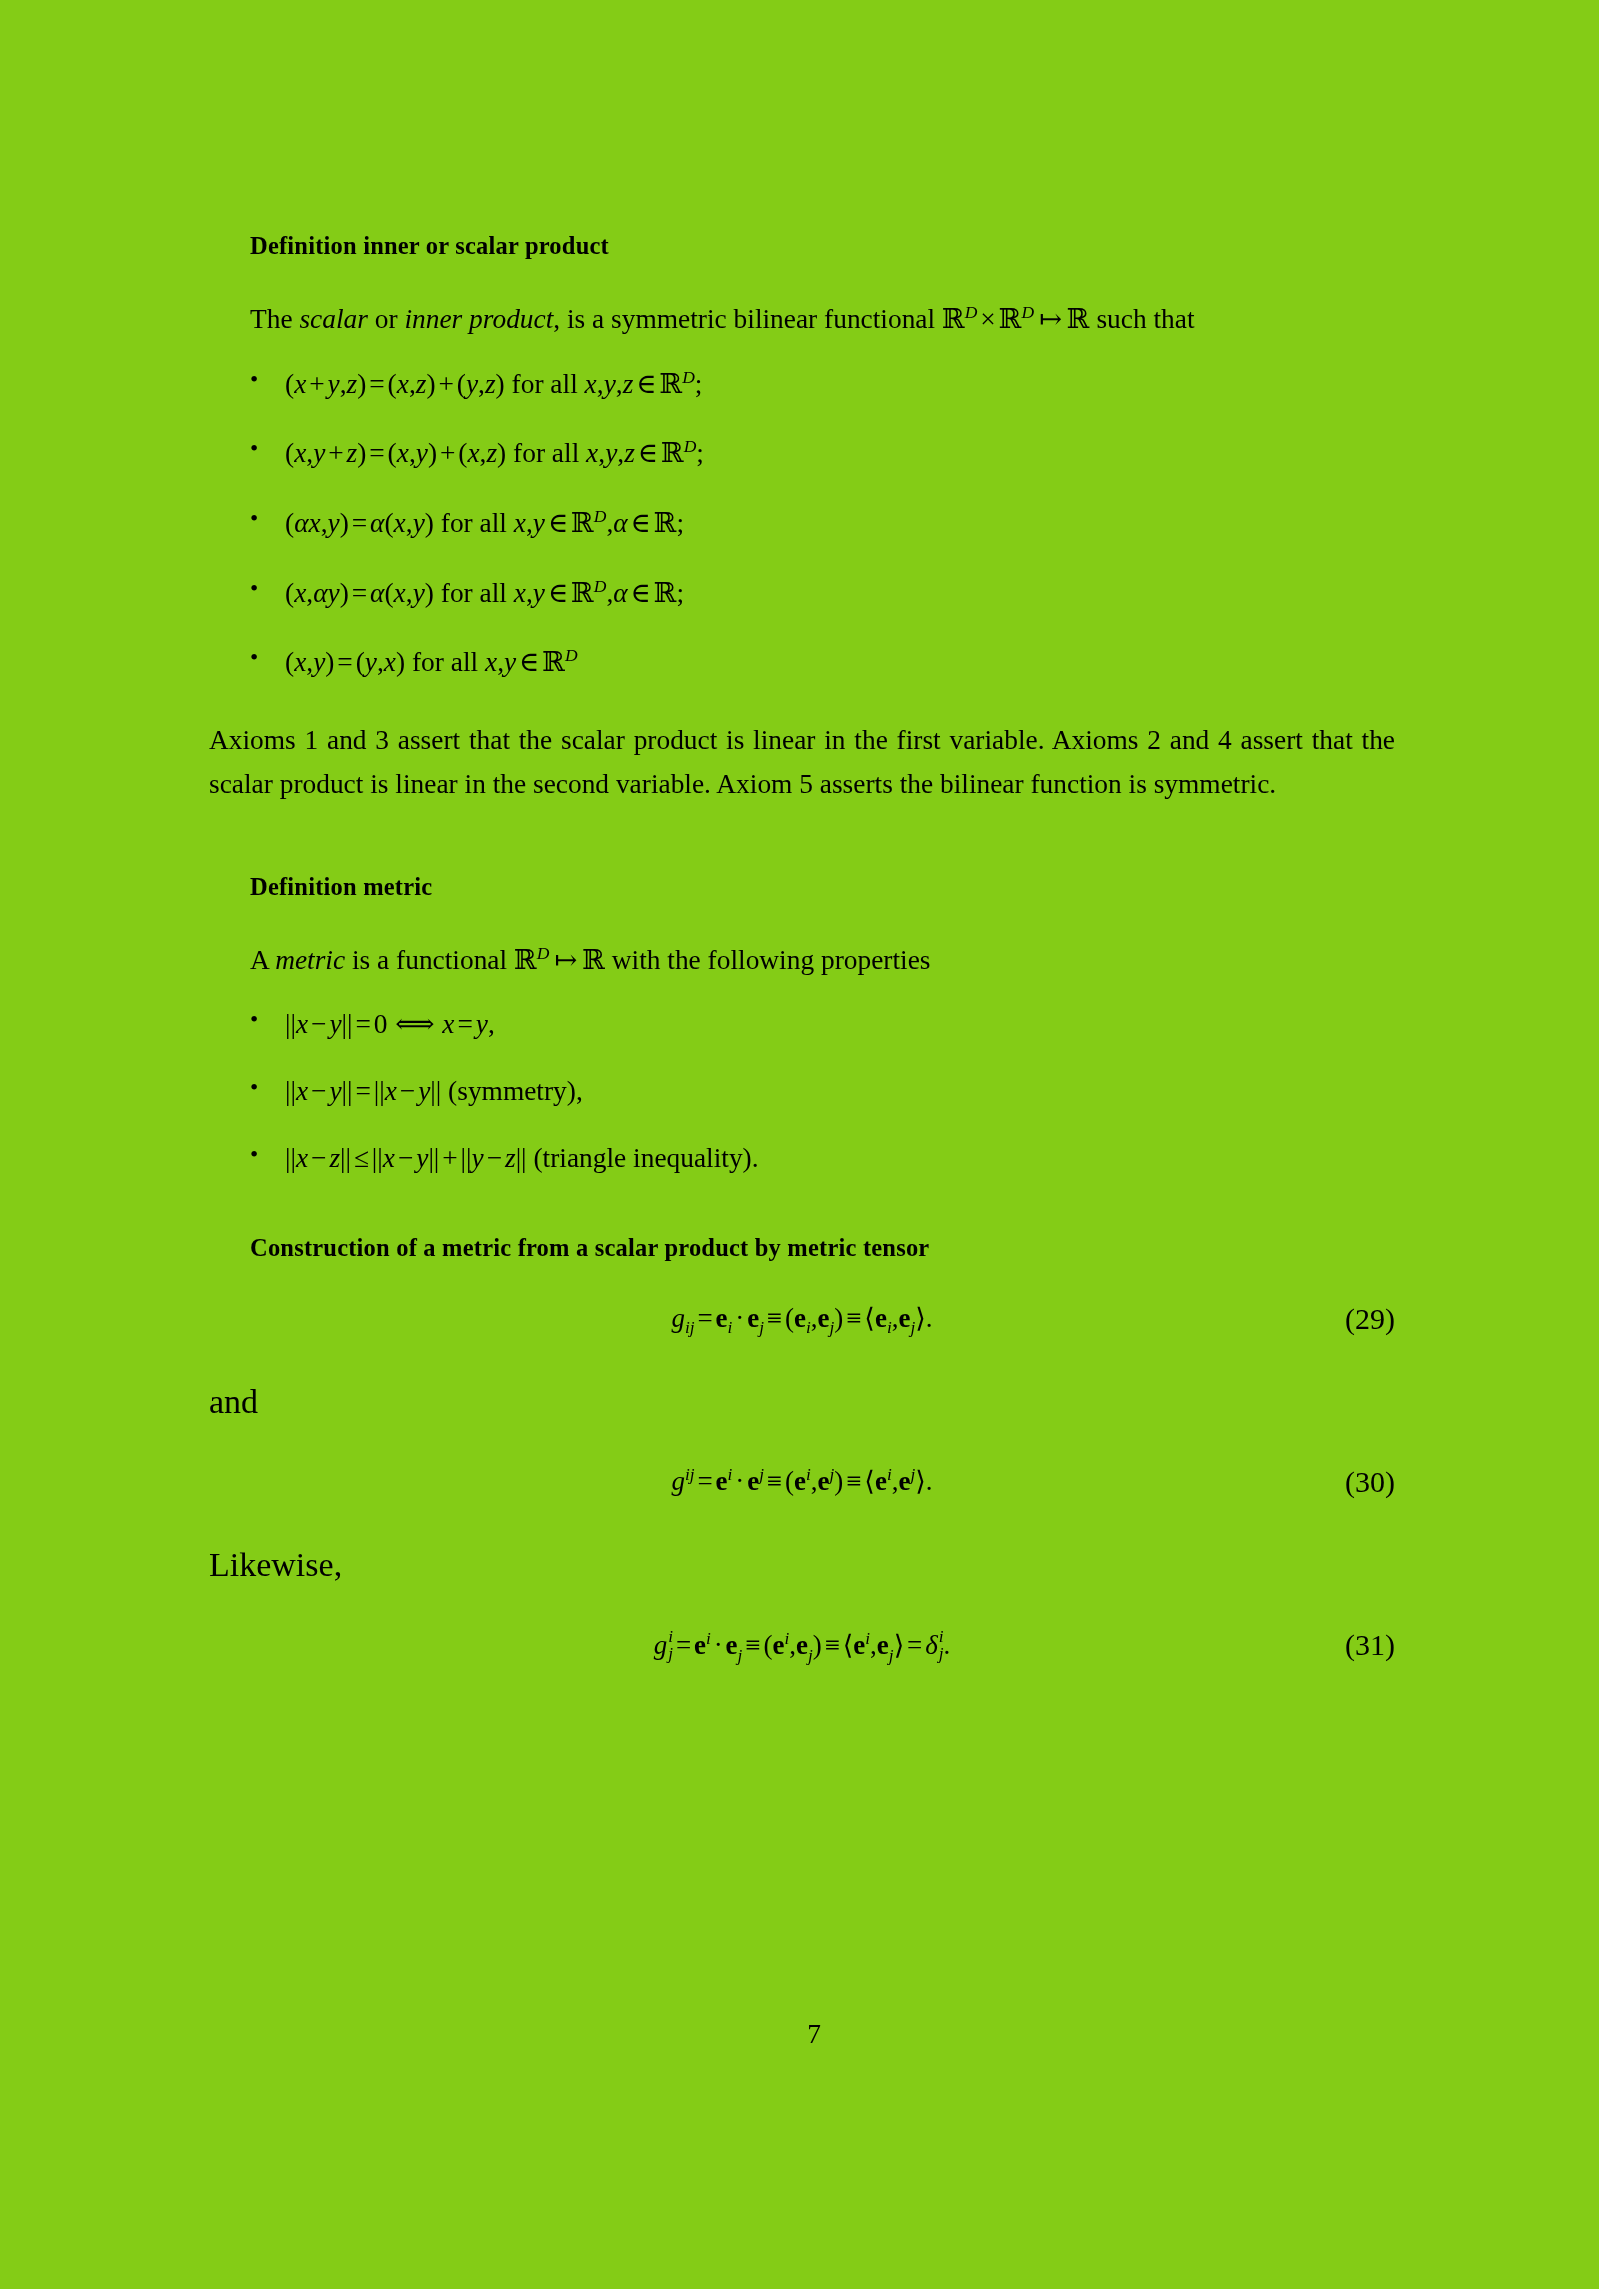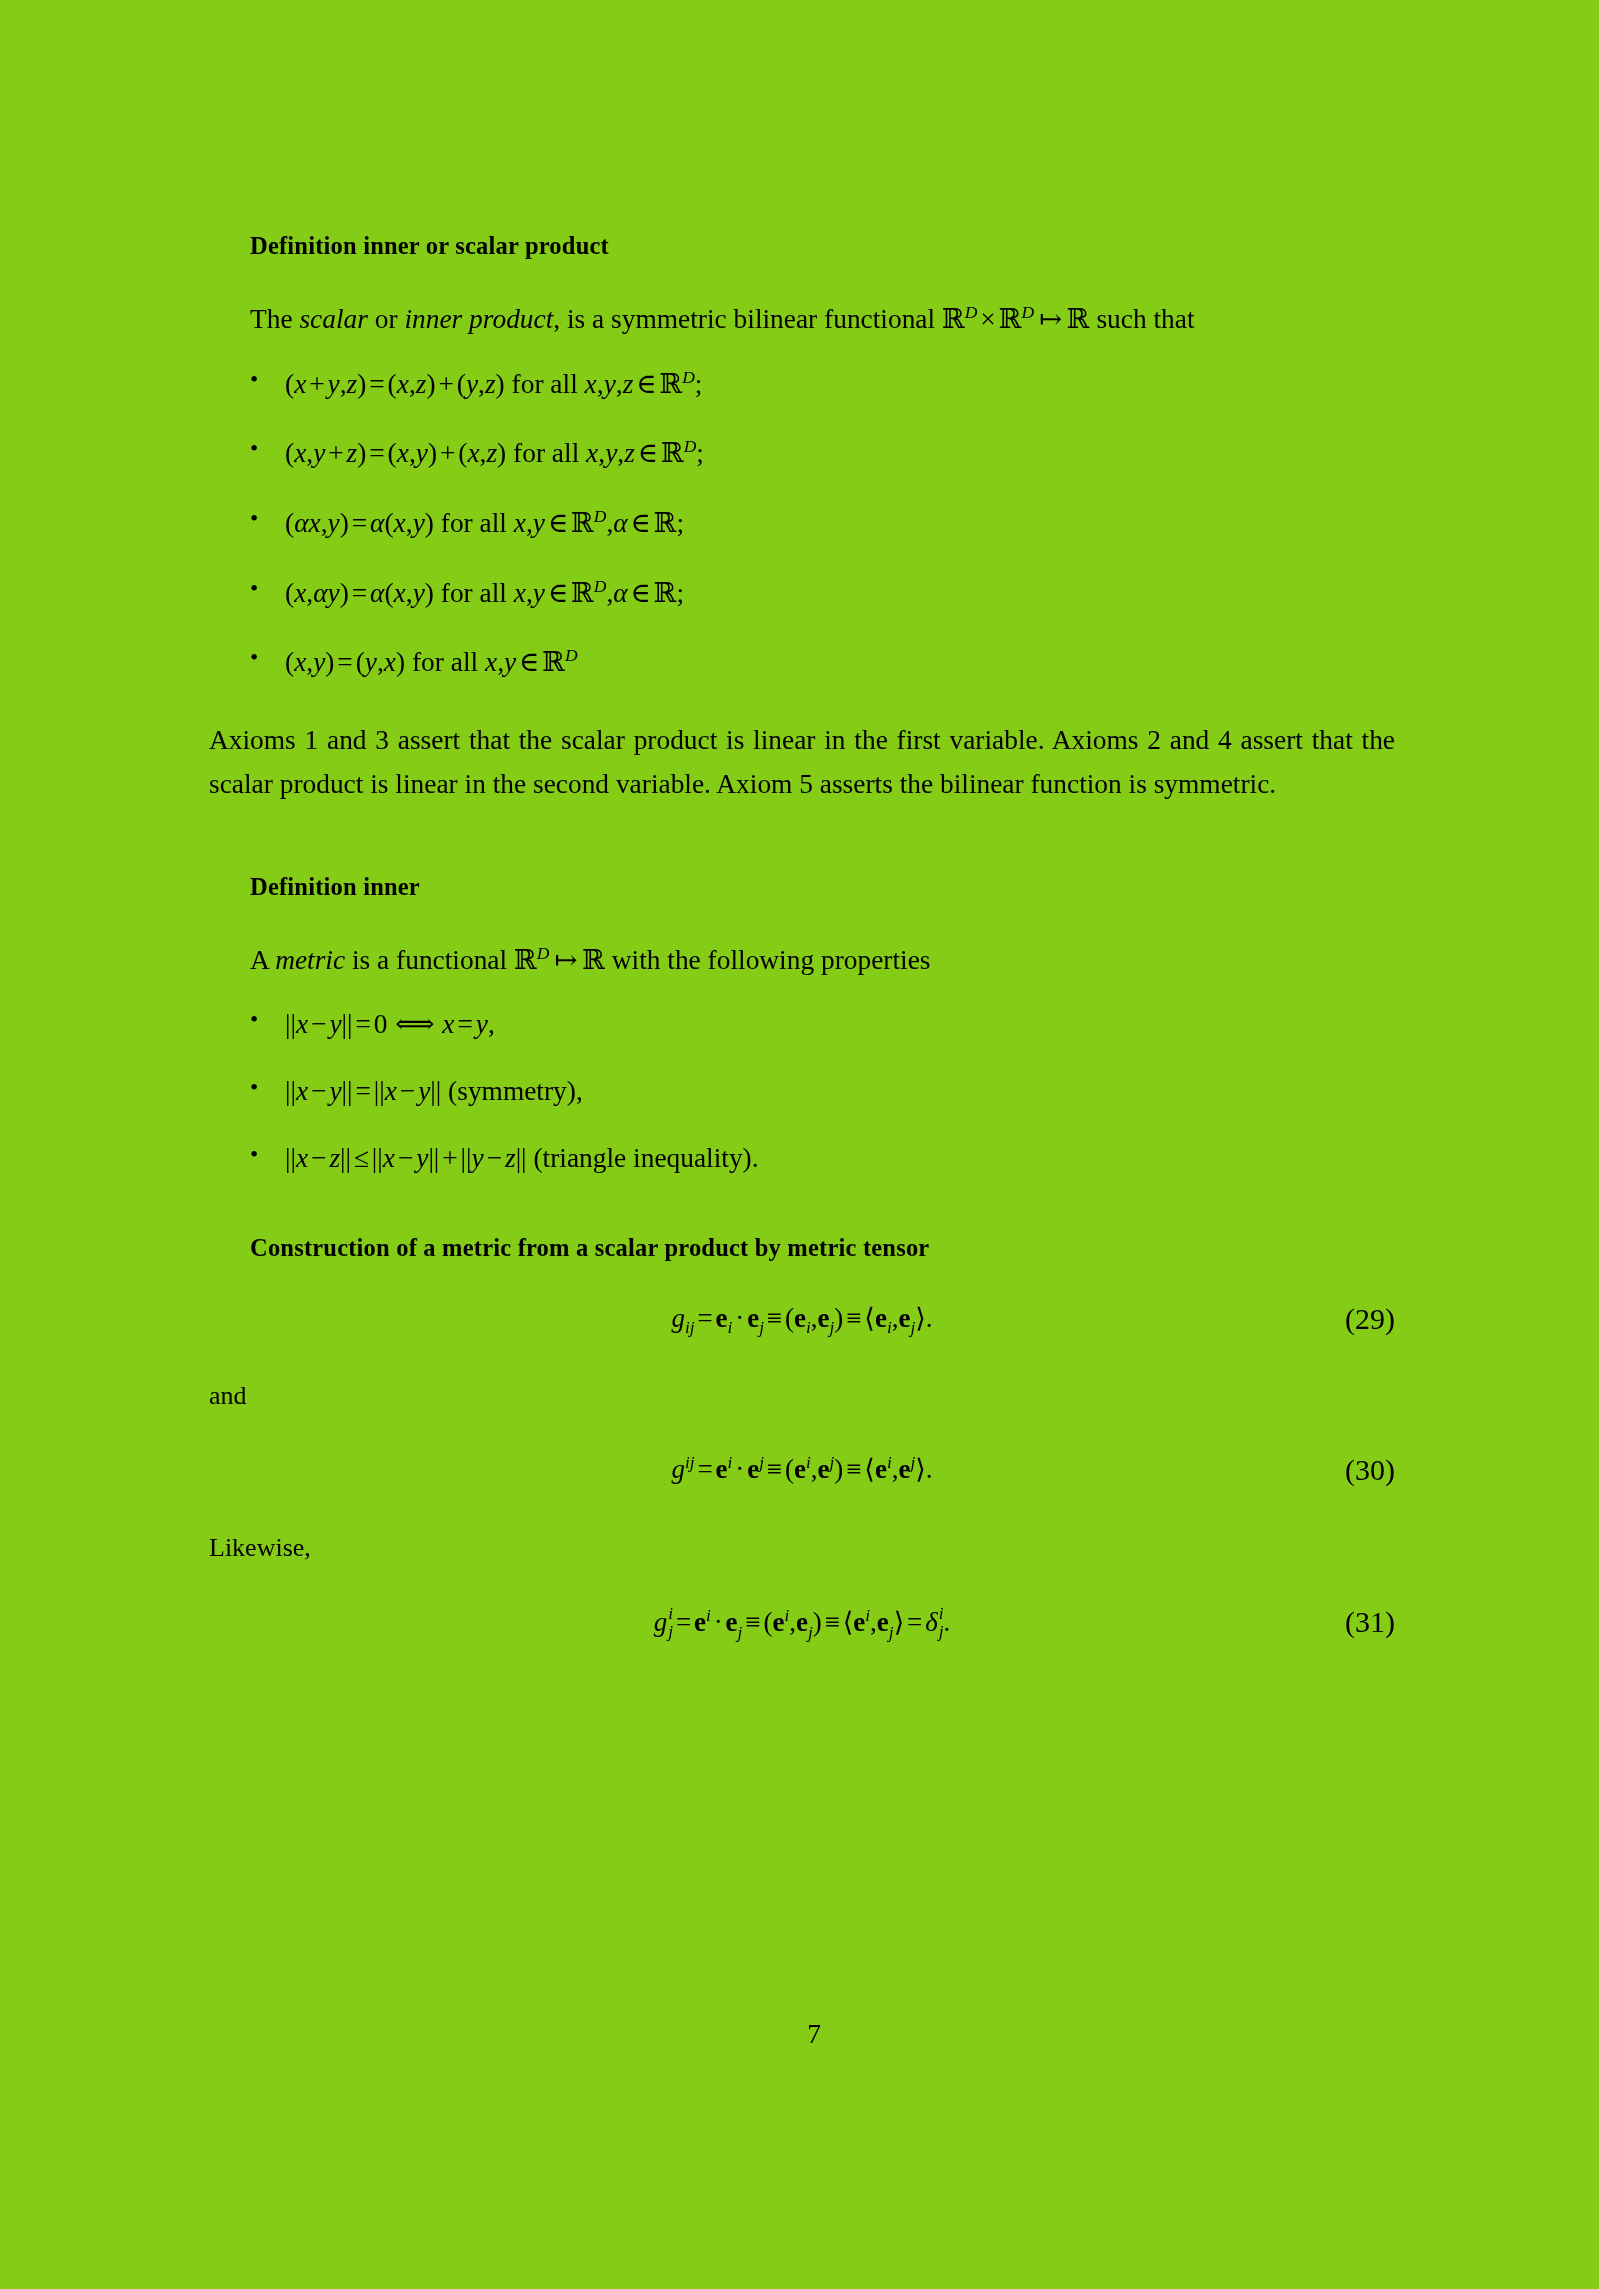--- a/index.html
+++ b/index.html
@@ -44,21 +44,21 @@
     margin-top: 41px;
     line-height: 1.35;
   }
   .para {
     font-size: 27.4px;
     margin-top: 37px;
     text-align: justify;
     line-height: 1.62;
   }
   .plain-line {
-    font-size: 26px;
+    font-size: 34px;
     margin-top: 27.4px;
     line-height: 1.4;
   }
 
   
   ul.axioms {
     list-style: none;
     margin: 27.4px 0 0 0;
     padding: 0;
   }
@@ -165,21 +165,21 @@
       <li>
         <span class="mup">(</span><span class="mi">x</span><span class="mup">,</span><span class="mi">α</span><span class="mi">y</span><span class="mup">)</span><span class="op">=</span><span class="mi">α</span><span class="mup">(</span><span class="mi">x</span><span class="mup">,</span><span class="mi">y</span><span class="mup">)</span> for all <span class="mi">x</span>,<span class="mi">y</span><span class="op">∈</span><span class="bb">ℝ</span><sup class="mi">D</sup>,<span class="mi">α</span><span class="op">∈</span><span class="bb">ℝ</span>;
       </li>
       <li>
         <span class="mup">(</span><span class="mi">x</span><span class="mup">,</span><span class="mi">y</span><span class="mup">)</span><span class="op">=</span><span class="mup">(</span><span class="mi">y</span><span class="mup">,</span><span class="mi">x</span><span class="mup">)</span> for all <span class="mi">x</span>,<span class="mi">y</span><span class="op">∈</span><span class="bb">ℝ</span><sup class="mi">D</sup>
       </li>
     </ul>
 
     <div class="para">Axioms 1 and 3 assert that the scalar product is linear in the first variable. Axioms 2 and 4 assert that the scalar product is linear in the second variable.  Axiom 5 asserts the bilinear function is symmetric.</div>
 
-    <div class="section-heading h-def-metric">Definition inner</div>
+    <div class="section-heading h-def-metric">Definition metric</div>
 
     <div class="lead">
       <span>A </span><span class="mi">metric</span><span> is a functional </span><span><span class="bb">ℝ</span><sup class="mi">D</sup><span class="opn">↦</span><span class="bb">ℝ</span></span><span> with the following properties</span>
     </div>
 
     <ul class="axioms metric-list">
       <li>
         ||<span class="mi">x</span><span class="op">−</span><span class="mi">y</span>||<span class="op">=</span>0<span class="arrow">⟺</span><span class="mi">x</span><span class="op">=</span><span class="mi">y</span>,
       </li>
       <li>

